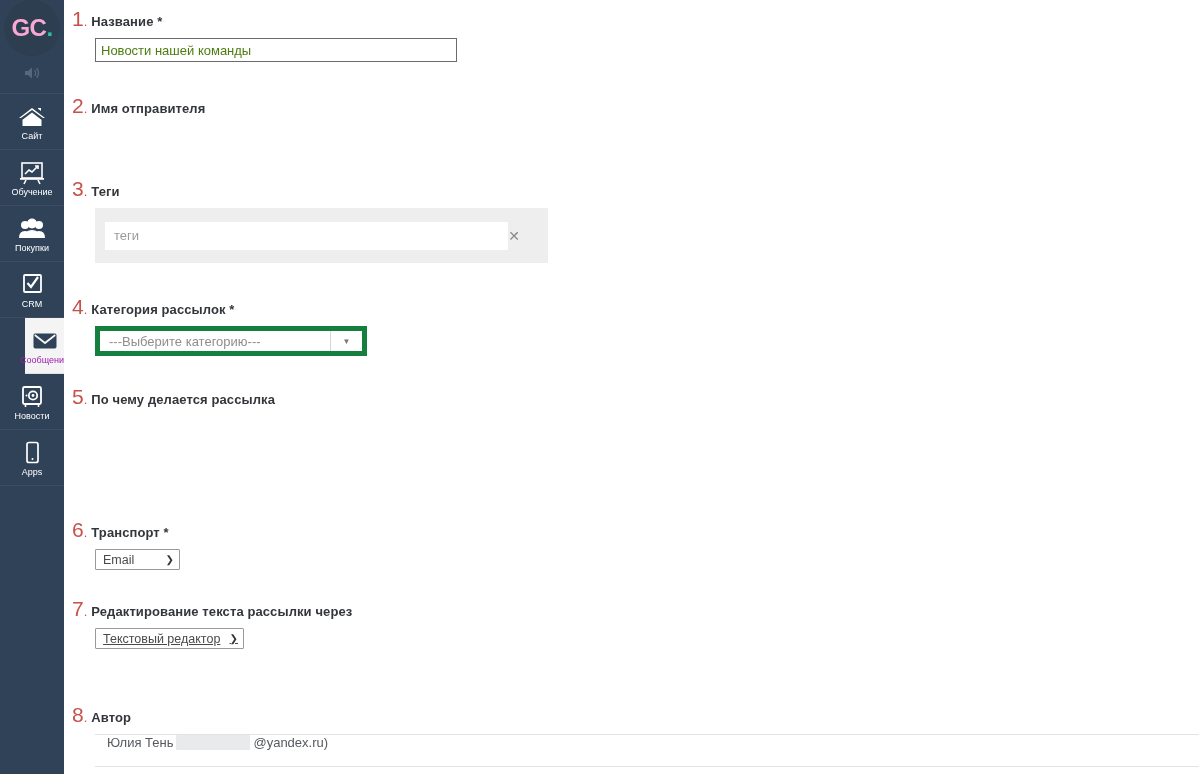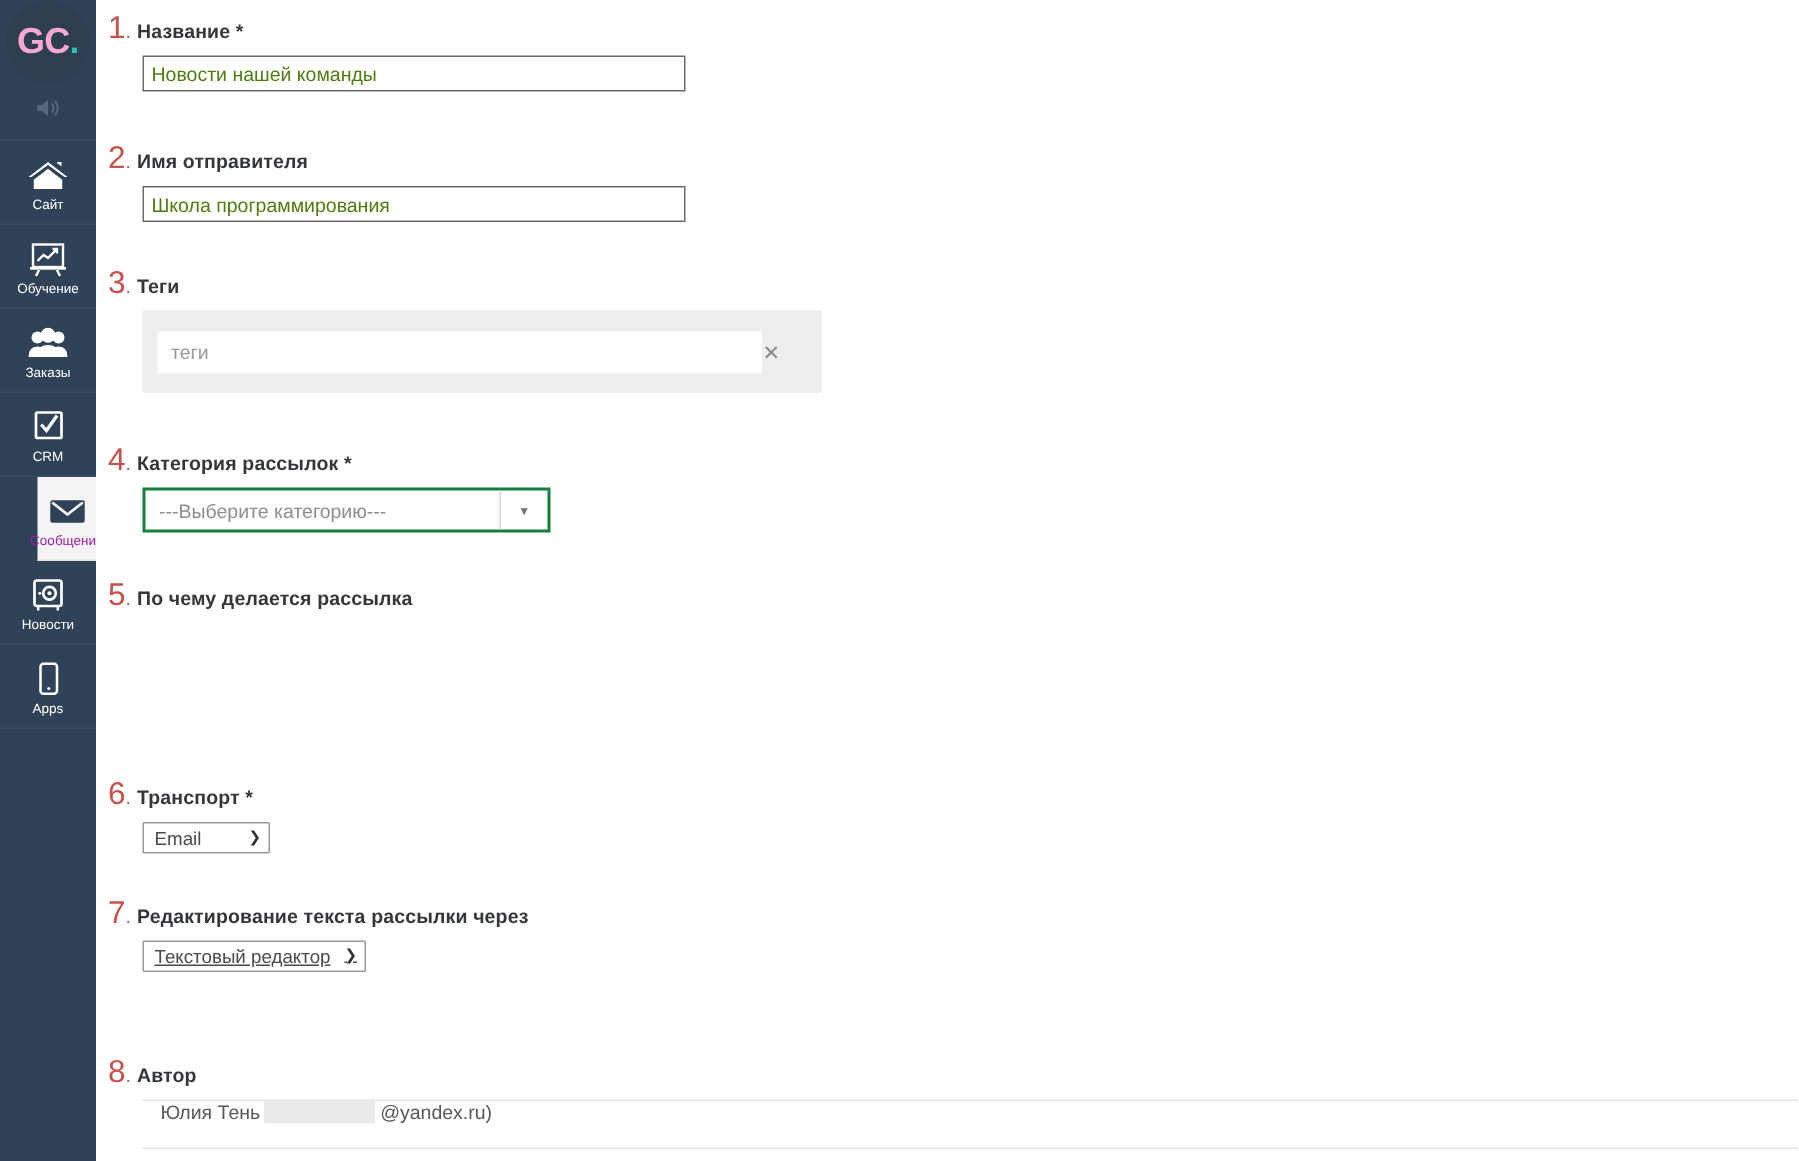--- a/index.html
+++ b/index.html
@@ -146,21 +146,21 @@
     right: 28px; top: 50%; transform: translateY(-50%);
     color: #8a8a8a; font-size: 14px; line-height: 1;
     cursor: pointer; user-select: none;
     background: none; border: none; padding: 0;
     font-family: "Liberation Sans", "DejaVu Sans", sans-serif;
   }
 
   
   .sel-bs {
     width: 272px; height: 30px;
-    border: 2px solid #15803d;
+    border: 5px solid #15803d;
     background: #fff;
     display: flex; align-items: center;
     position: relative;
     cursor: pointer;
   }
   .sel-bs .sel-val {
     flex: 1 1 auto;
     font-size: 13px; color: #8e8e8e;
     padding: 0 9px;
     white-space: nowrap; overflow: hidden;
@@ -283,21 +283,21 @@
       <span class="nav-ico">
         <svg width="30" height="24" viewBox="0 0 30 24">
           <circle cx="8" cy="8" r="4" fill="#ffffff"></circle>
           <path d="M2 21 q0-7 6-7 t6 7 z" fill="#ffffff"></path>
           <circle cx="22" cy="8" r="4" fill="#ffffff"></circle>
           <path d="M16 21 q0-7 6-7 t6 7 z" fill="#ffffff"></path>
           <circle cx="15" cy="6.5" r="5" fill="#ffffff"></circle>
           <path d="M7.5 21 q0-8 7.5-8 t7.5 8 z" fill="#ffffff"></path>
         </svg>
       </span>
-      <span class="nav-label">Заказы</span>
+      <span class="nav-label">Покупки</span>
     </a>
 
     <a class="nav-item" href="#">
       <span class="nav-ico">
         <svg width="30" height="24" viewBox="0 0 30 24">
           <rect x="7" y="2" width="17" height="17" rx="1" fill="none" stroke="#ffffff" stroke-width="1.8"></rect>
           <polyline points="10.5,10 14,14 21,4" fill="none" stroke="#ffffff" stroke-width="2.2"></polyline>
         </svg>
       </span>
       <span class="nav-label">CRM</span>
@@ -348,23 +348,20 @@
       </div>
       <div class="f-body">
         <input class="txt-input" type="text" value="Новости нашей команды" style="">
       </div>
     </section>
 
     <section class="field" style="top:95px;">
       <div class="f-head">
         <span class="f-num"><span>2</span><span class="dot">.</span></span>
         <span class="f-label">Имя отправителя</span>
-      </div>
-      <div class="f-body">
-        <input class="txt-input" type="text" value="Школа программирования" style="">
       </div>
     </section>
 
     <section class="field" style="top:178px;">
       <div class="f-head">
         <span class="f-num"><span>3</span><span class="dot">.</span></span>
         <span class="f-label">Теги</span>
       </div>
       <div class="f-body">
         <div class="tags-wrap">

